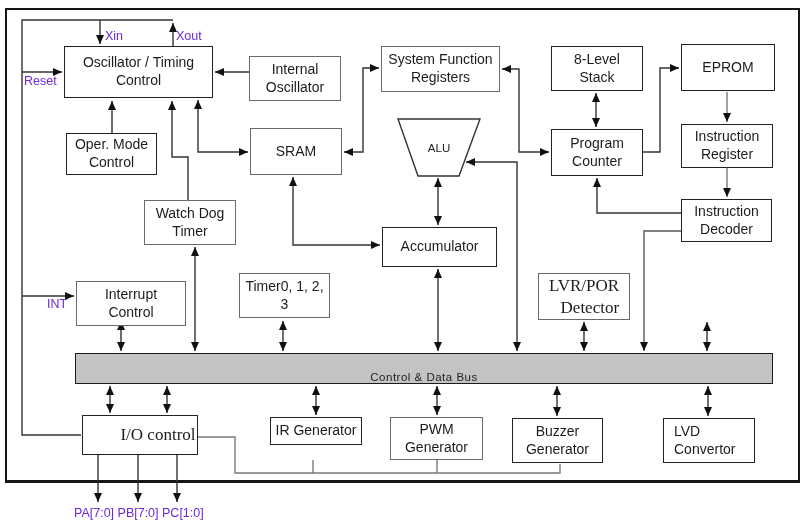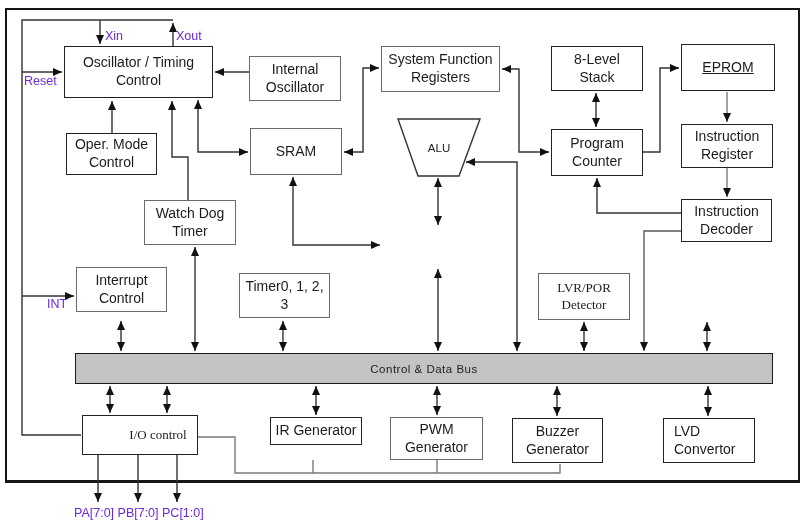--- a/index.html
+++ b/index.html
@@ -5,21 +5,21 @@
   html,body{margin:0;padding:0;background:#fff;}
   .stage{position:relative;width:811px;height:529px;background:#fff;overflow:hidden;
          font-family:"Liberation Sans", sans-serif;}
   .frame{position:absolute;left:5px;top:8px;width:795px;height:475px;
          border:2px solid #161616;border-bottom-width:3px;box-sizing:border-box;}
   .wires{position:absolute;left:0;top:0;}
   .box{position:absolute;box-sizing:border-box;background:#fff;border:1px solid #6a6a6a;
        display:flex;align-items:center;justify-content:center;text-align:center;
        font-size:14px;line-height:1.28;color:#1c1c1c;white-space:pre-line;}
   .dark{border-color:#222;}
-  .serif{font-family:"Liberation Serif", serif;font-size:13px;}
+  .serif{font-family:"Liberation Serif", serif;font-size:17px;text-align:right;}
   .alu-label{position:absolute;background:transparent;border:none;display:flex;
        align-items:center;justify-content:center;font-size:11.5px;color:#1c1c1c;}
   .bus{position:absolute;box-sizing:border-box;background:#c3c3c3;border:1px solid #1b1b1b;
        display:flex;align-items:center;justify-content:center;
        font-size:11.5px;color:#222;letter-spacing:.5px;}
   .flabel{position:absolute;font-size:12.5px;color:#6d28d9;white-space:nowrap;}
   .left-align{justify-content:flex-start;text-align:left;padding-left:10px;}
 </style>
 </head>
 <body>
@@ -80,40 +80,41 @@
   <div class="box dark" style="left:64px;top:46px;width:149px;height:52px;"><span>Oscillator / Timing
 Control</span></div>
   <div class="box dark" style="left:66px;top:133px;width:91px;height:42px;"><span>Oper. Mode
 Control</span></div>
   <div class="box" style="left:249px;top:56px;width:92px;height:45px;"><span>Internal
 Oscillator</span></div>
   <div class="box" style="left:381px;top:46px;width:119px;height:46px;"><span>System Function
 Registers</span></div>
   <div class="box dark" style="left:551px;top:46px;width:92px;height:45px;"><span>8-Level
 Stack</span></div>
-  <div class="box dark" style="left:681px;top:44px;width:94px;height:47px;text-decoration:underline;"><span>EPROM</span></div>
+  <div class="box dark" style="left:681px;top:44px;width:94px;height:47px;"><span>EPROM</span></div>
   <div class="box" style="left:250px;top:128px;width:92px;height:47px;"><span>SRAM</span></div>
   <div class="box dark" style="left:551px;top:129px;width:92px;height:47px;"><span>Program
 Counter</span></div>
   <div class="box dark" style="left:681px;top:124px;width:92px;height:44px;"><span>Instruction
 Register</span></div>
   <div class="box" style="left:144px;top:200px;width:92px;height:45px;"><span>Watch Dog
 Timer</span></div>
   <div class="box dark" style="left:681px;top:199px;width:91px;height:43px;"><span>Instruction
 Decoder</span></div>
   <div class="alu-label" style="left:398px;top:125px;width:82px;height:46px;">
       <span>ALU</span>
     </div>
-  <div class="box" style="left:76px;top:267px;width:91px;height:45px;"><span>Interrupt
+  <div class="box dark" style="left:382px;top:227px;width:115px;height:40px;"><span>Accumulator</span></div>
+  <div class="box" style="left:76px;top:281px;width:110px;height:45px;"><span>Interrupt
 Control</span></div>
   <div class="box" style="left:239px;top:273px;width:91px;height:45px;"><span>Timer0, 1, 2, 3</span></div>
   <div class="box serif" style="left:538px;top:273px;width:92px;height:47px;"><span>LVR/POR
 Detector</span></div>
 
-  <div class="bus" style="left:75px;top:353px;width:698px;height:31px;">
+  <div class="bus" style="left:75px;top:353px;width:698px;height:31px;align-items:flex-end;">
       <span>Control &amp; Data Bus</span>
     </div>
 
   <div class="box serif dark" style="left:82px;top:415px;width:116px;height:40px;padding-left:36px;"><span>I/O control</span></div>
   <div class="box dark" style="left:270px;top:417px;width:92px;height:28px;"><span>IR Generator</span></div>
   <div class="box" style="left:390px;top:417px;width:93px;height:43px;"><span>PWM
 Generator</span></div>
   <div class="box dark" style="left:512px;top:418px;width:91px;height:45px;"><span>Buzzer
 Generator</span></div>
   <div class="box dark left-align" style="left:663px;top:418px;width:92px;height:45px;"><span>LVD

